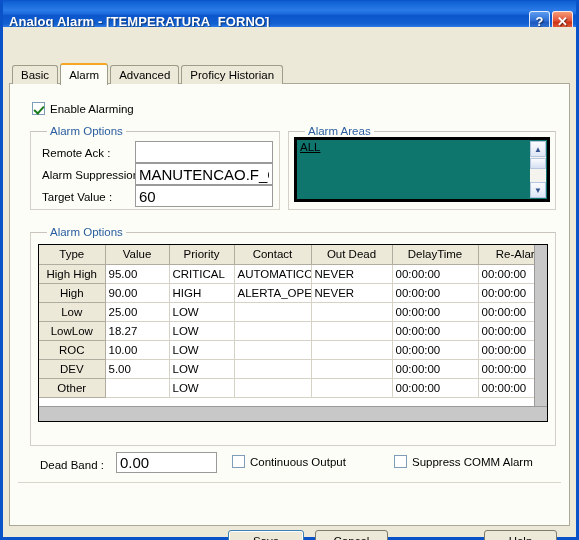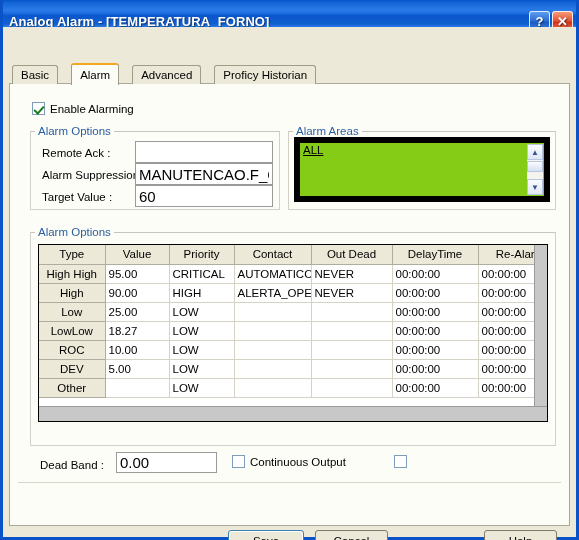--- a/index.html
+++ b/index.html
@@ -74,21 +74,21 @@
   }
   .tab {
     height: 19px;
     padding: 0 8px;
     background: #ece9d8;
     border: 1px solid #9d9d8a;
     border-bottom: none;
     border-radius: 3px 3px 0 0;
     font-size: 11.5px; color: #000;
     display: flex; align-items: center;
-    margin-right: 13px;
+    margin-right: 2px;
     cursor: default;
   }
   .tab.active {
     height: 22px;
     background: #fdfdf8;
     border-color: #f0a830 #9d9d8a #fdfdf8 #9d9d8a;
     border-top-width: 2px;
     border-top-color: #f5a623;
     margin-bottom: -1px;
     z-index: 4; position: relative;
@@ -129,39 +129,39 @@
     position: absolute;
     margin: 0; padding: 0;
     border: 1px solid #d4d0c8;
     border-top: 1px solid #c8c4bb;
     background: transparent;
   }
   fieldset.grp > legend {
     font-size: 11.5px;
     color: #2a5d9e;
     padding: 0 3px;
-    margin-left: 4px;
+    margin-left: 16px;
   }
 
   .fld {
     background: #ffffff;
     border: 1px solid #9a9a9a;
     font-size: 15px;
     color: #000;
     padding: 1px 3px;
     font-family: "Liberation Sans", sans-serif;
     outline: none;
   }
   .flabel { font-size: 11.5px; color: #000; position: absolute; white-space: nowrap; }
 
   
   .listbox {
     position: absolute;
-    background: #84cc16;
-    border: 6px solid #000000;
+    background: #0f766e;
+    border: 3px solid #000000;
     overflow: hidden;
     text-decoration: underline;
   }
   .listbox .item {
     font-size: 11.5px; color: #000;
     padding: 1px 3px;
   }
   .vscroll {
     position: absolute; right: 1px; top: 1px;
     width: 16px; bottom: 1px;
@@ -419,20 +419,21 @@
       <span class="flabel" style="left:30px;top:375px;">Dead Band :</span>
       <input class="fld" style="position: absolute; left: 106px; top: 368px; width: 101px; height: 21px;" value="0.00">
 
       <div class="checkrow" style="position:absolute;left:222px;top:371px;">
         <span class="cbox"></span>
         <span class="lbl">Continuous Output</span>
       </div>
 
       <div class="checkrow" style="position:absolute;left:384px;top:371px;">
         <span class="cbox"></span>
+        <span class="lbl">Suppress COMM Alarm</span>
       </div>
 
       <div class="sep" style="top:398px;"></div>
     </div>
 
     <div class="btn default" style="left:225px;top:503px;width:76px;">Save</div>
     <div class="btn" style="left:312px;top:503px;width:73px;">Cancel</div>
     <div class="btn" style="left:481px;top:503px;width:73px;">Help</div>
   </div>
 </div>

